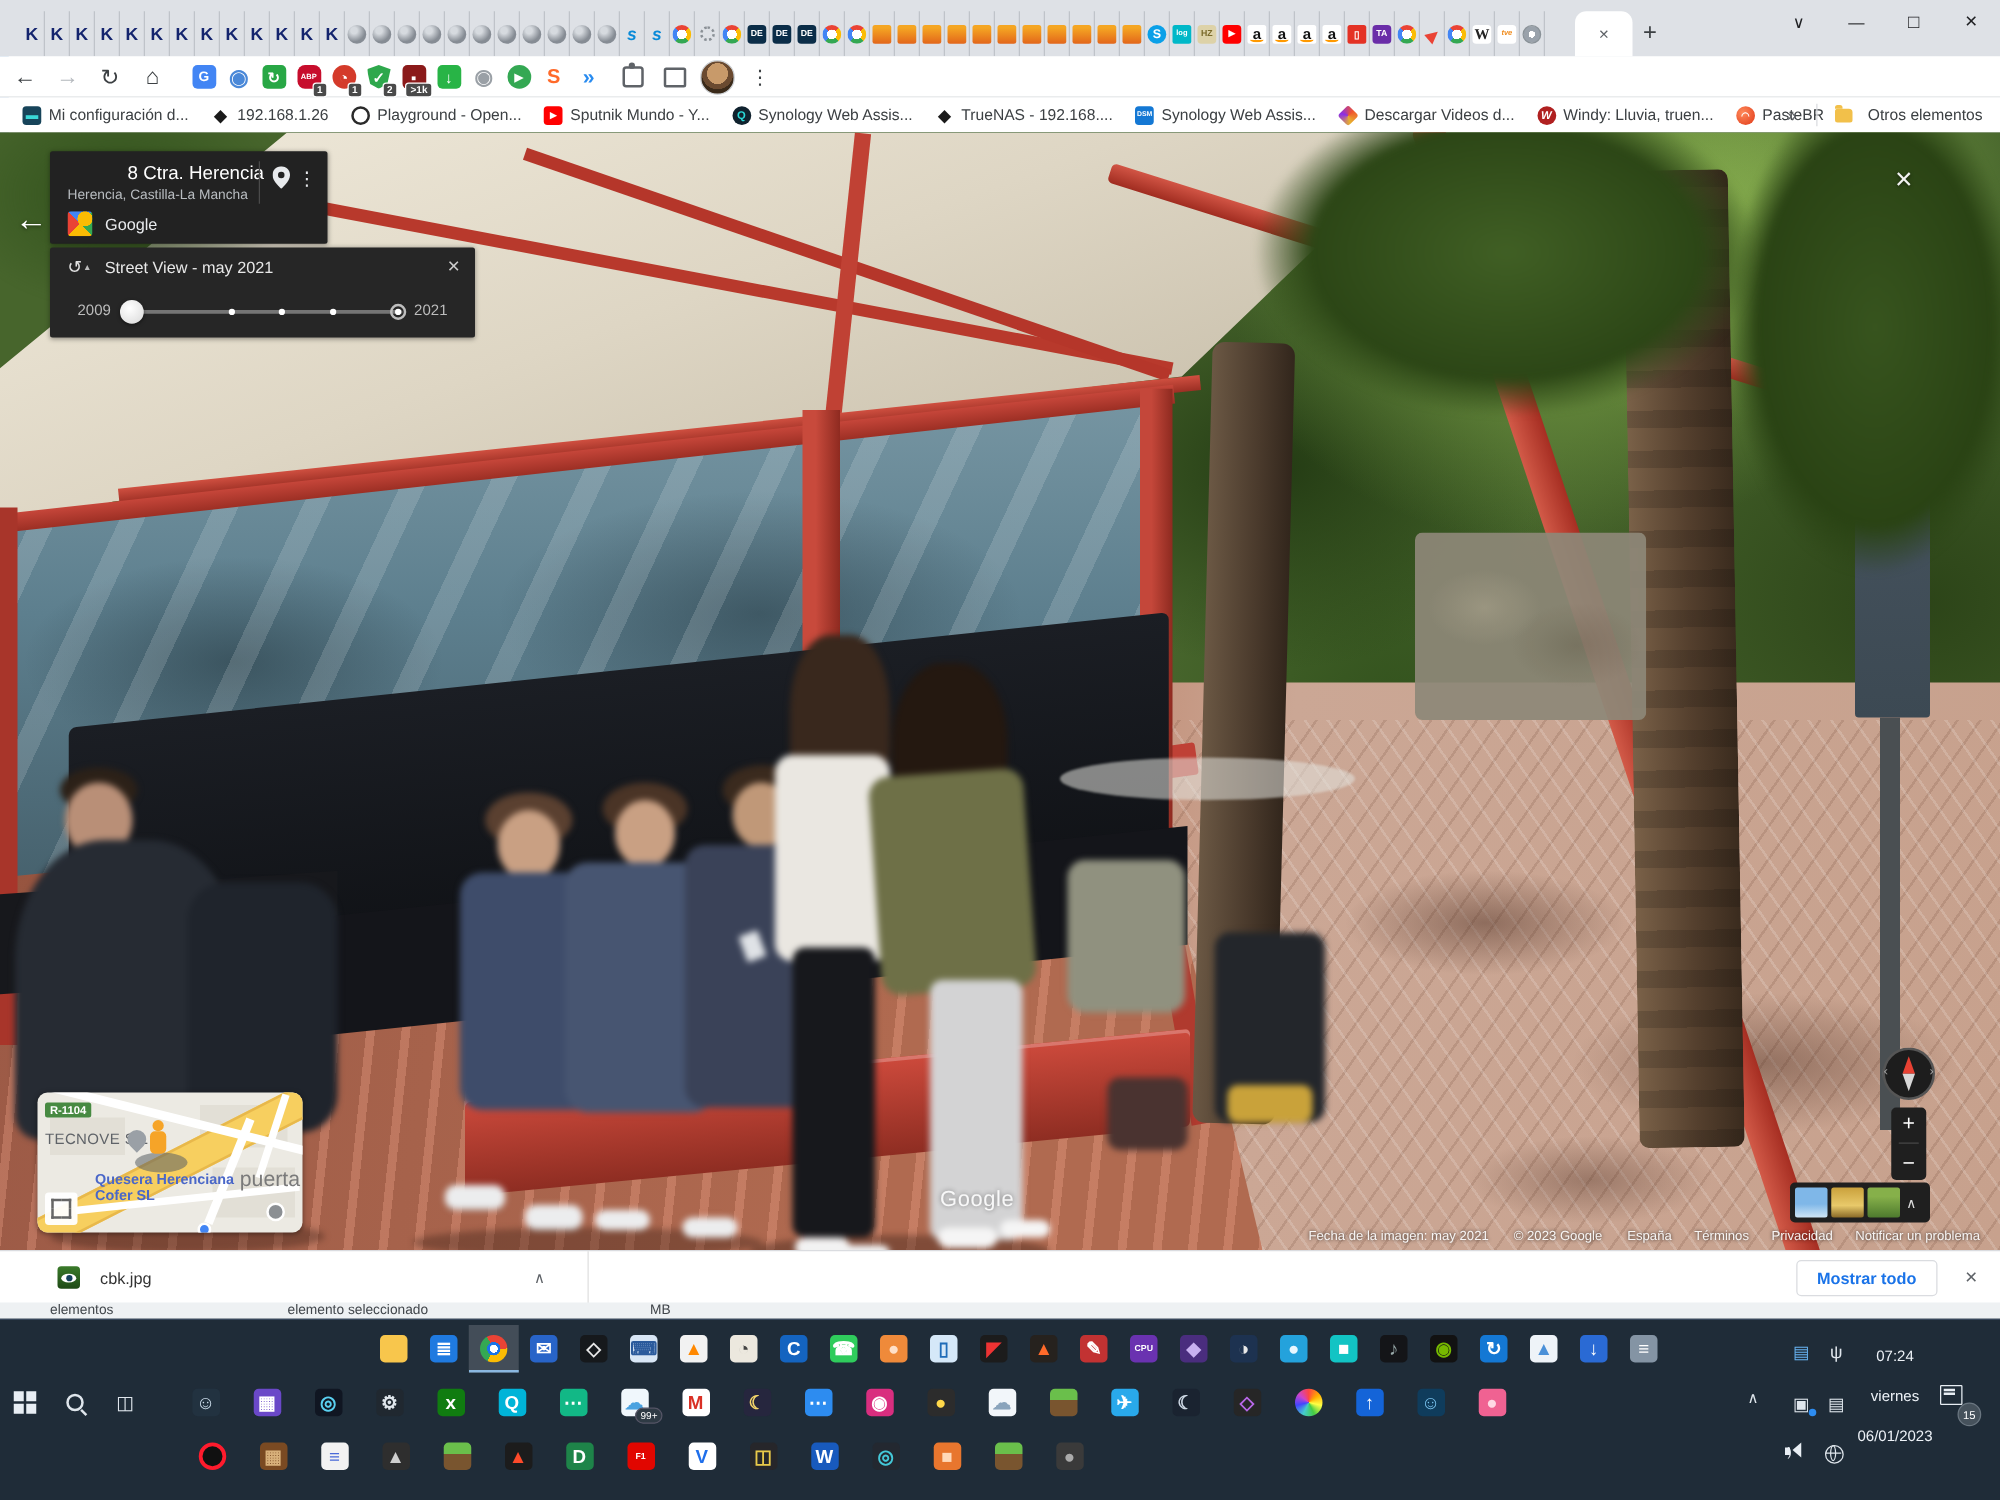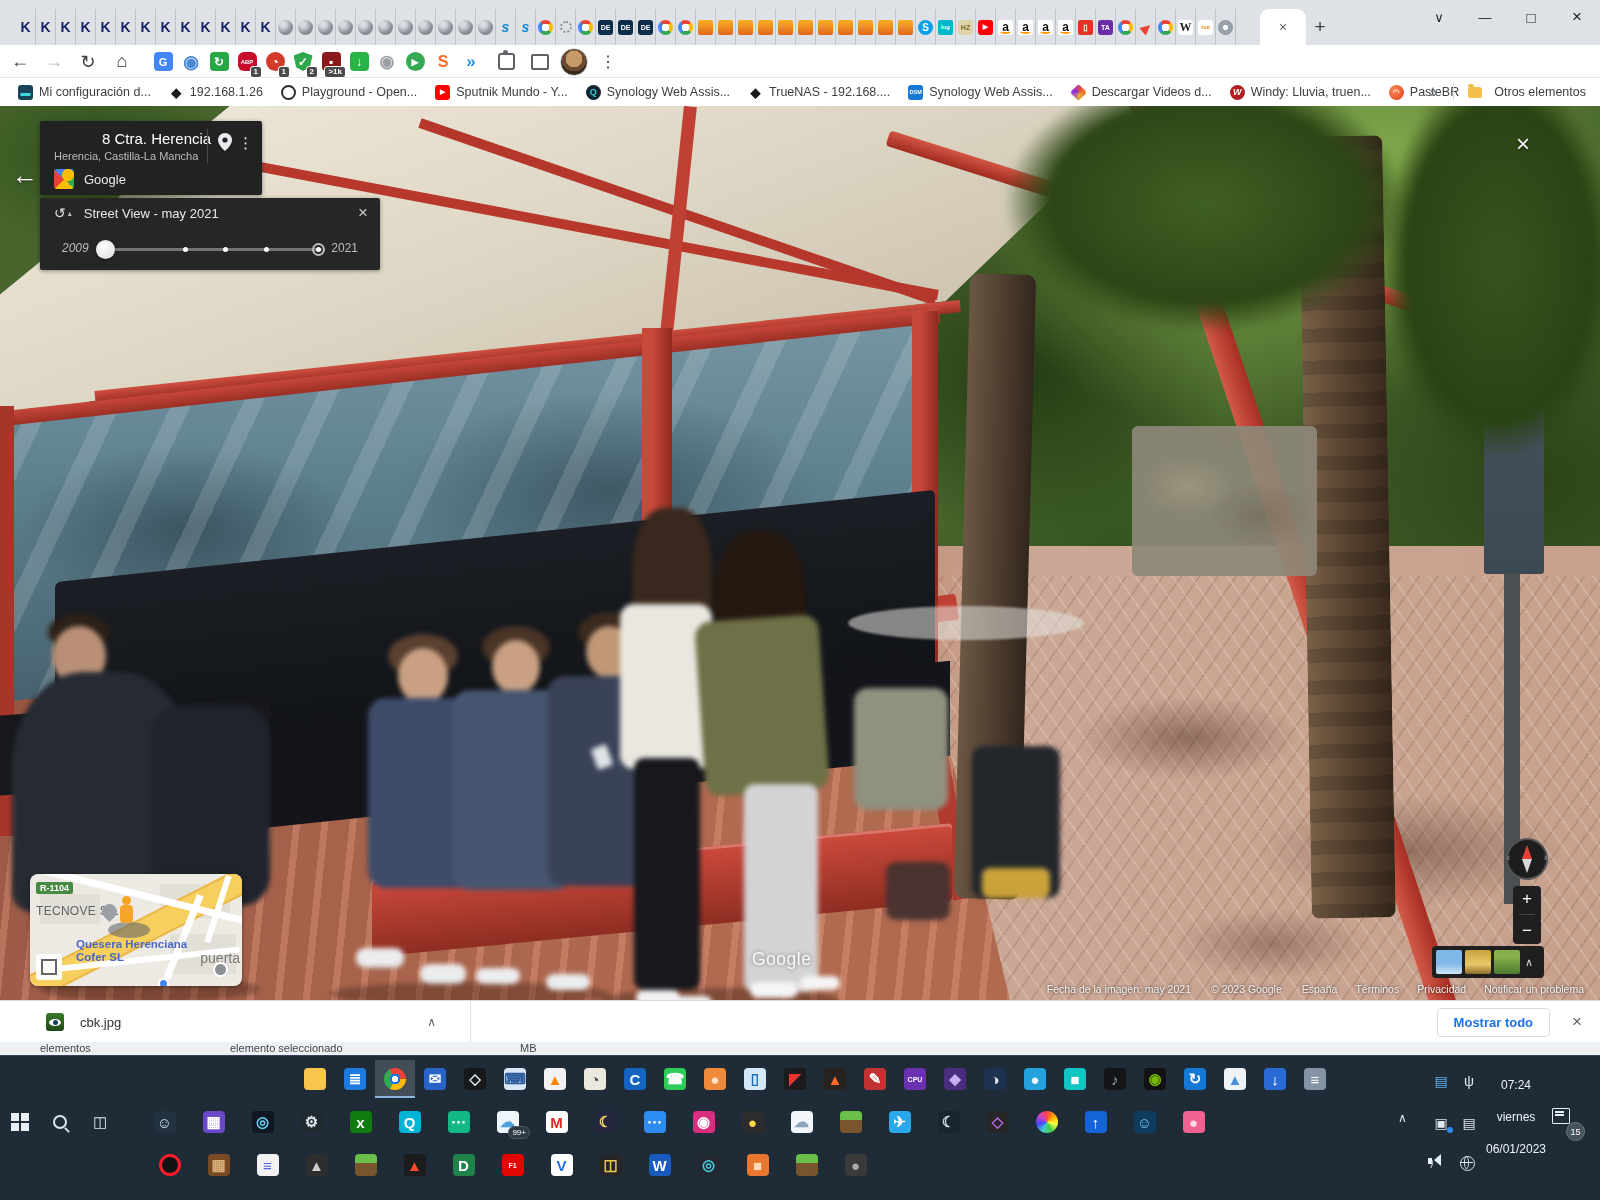--- a/index.html
+++ b/index.html
@@ -567,21 +567,21 @@
     </div>
 
     <div id="tm-panel">
       <div style="position:relative;height:30px;display:flex;align-items:center;">
         <span style="margin-left:14px;color:#e0e0e0;font-size:14px;">↺</span>
         <span style="margin-left:2px;color:#bdbdbd;font-size:8px;">▴</span>
         <span style="margin-left:12px;font-size:13px;color:#e8e8e8;">Street View - may 2021</span>
         <span style="position:absolute;right:12px;color:#cccccc;font-size:17px;">×</span>
       </div>
       <div id="tm-slider">
-        <span style="position:absolute;left:22px;top:13px;font-size:12px;color:#bdbdbd;font-style:italic;">2009</span>
+        <span style="position:absolute;left:22px;top:13px;font-size:12px;color:#bdbdbd;">2009</span>
         <span style="position:absolute;right:22px;top:13px;font-size:12px;color:#bdbdbd;">2021</span>
         <div id="sl-track" style="position:absolute;left:58px;right:58px;top:20px;height:3px;background:#757575;border-radius:2px;">
           <div style="position:absolute;left:-2px;top:-8px;width:19px;height:19px;background:radial-gradient(circle at 40% 35%,#ffffff,#d8d8d8);border-radius:50%;box-shadow:0 1px 3px rgba(0,0,0,.5);"></div>
           <div style="position:absolute;right:-3px;top:-5px;width:13px;height:13px;border:2px solid #bdbdbd;border-radius:50%;box-sizing:border-box;"></div>
           <div style="position:absolute;right:1px;top:-1px;width:5px;height:5px;background:#fff;border-radius:50%;"></div>
         <span class="sl-dot" style="left: 38%; top: -1px;"></span>
             <span class="sl-dot" style="left: 56%; top: -1px;"></span>
             <span class="sl-dot" style="left: 74%; top: -1px;"></span>
           </div>
       </div>
@@ -592,21 +592,21 @@
       <div class="a" style="left:130px;top:10px;width:70px;height:34px;background:#e2dfd6;"></div>
       <div class="a" style="left:140px;top:60px;width:66px;height:40px;background:#e2dfd6;"></div>
       <div class="a" style="left:-20px;top:46px;width:260px;height:22px;background:#f7cf5f;border-top:2px solid #e8b84b;border-bottom:2px solid #e8b84b;transform:rotate(-27deg);"></div>
       <div class="a" style="left:-10px;top:16px;width:230px;height:7px;background:#fff;transform:rotate(14deg);"></div>
       <div class="a" style="left:150px;top:18px;width:7px;height:90px;background:#fff;transform:rotate(22deg);"></div>
       <div class="a" style="left:185px;top:0;width:6px;height:70px;background:#fff;transform:rotate(18deg);"></div>
       <div class="a" style="left:30px;top:82px;width:180px;height:6px;background:#fff;transform:rotate(-6deg);"></div>
       <div class="a" style="left:6px;top:8px;background:#478a42;color:#fff;font-size:9px;font-weight:bold;padding:1px 4px;border-radius:2px;">R-1104</div>
       <div class="a" style="left:6px;top:30px;font-size:12px;color:#5f6368;letter-spacing:.3px;">TECNOVE S.L</div>
       <div class="a" style="left:46px;top:64px;width:130px;text-align:left;font-size:11.5px;line-height:13px;color:#4a67c8;font-weight:bold;">Quesera Herenciana Cofer SL</div>
-      <div class="a" style="right:2px;top:76px;font-size:14px;color:#7a7a7a;">puerta</div>
+      <div class="a" style="right:2px;top:60px;font-size:17px;color:#7a7a7a;">puerta</div>
       <div class="a" style="left:78px;top:48px;width:42px;height:16px;background:rgba(90,95,100,.55);border-radius:50%;"></div>
       <div class="a" style="left:72px;top:30px;width:15px;height:15px;background:#9aa0a6;border-radius:50% 50% 50% 0;transform:rotate(-45deg);"></div>
       <div class="a" style="left:92px;top:22px;width:9px;height:9px;background:#f6a428;border-radius:50%;"></div>
       <div class="a" style="left:90px;top:31px;width:13px;height:18px;background:#f6a428;border-radius:4px;"></div>
       <div class="a" style="right:14px;top:88px;width:15px;height:15px;background:#8b8f93;border:2px solid #fff;border-radius:50%;box-sizing:border-box;"></div>
       <div class="a" style="left:128px;top:104px;width:11px;height:11px;background:#4285f4;border:2px solid #fff;border-radius:50%;box-sizing:border-box;"></div>
       <div class="a" style="left:6px;bottom:6px;width:26px;height:26px;background:rgba(255,255,255,.95);border-radius:3px;">
         <div style="position:absolute;left:5px;top:5px;width:6px;height:6px;border-left:2px solid #666;border-top:2px solid #666;"></div>
         <div style="position:absolute;right:5px;top:5px;width:6px;height:6px;border-right:2px solid #666;border-top:2px solid #666;"></div>
         <div style="position:absolute;left:5px;bottom:5px;width:6px;height:6px;border-left:2px solid #666;border-bottom:2px solid #666;"></div>

